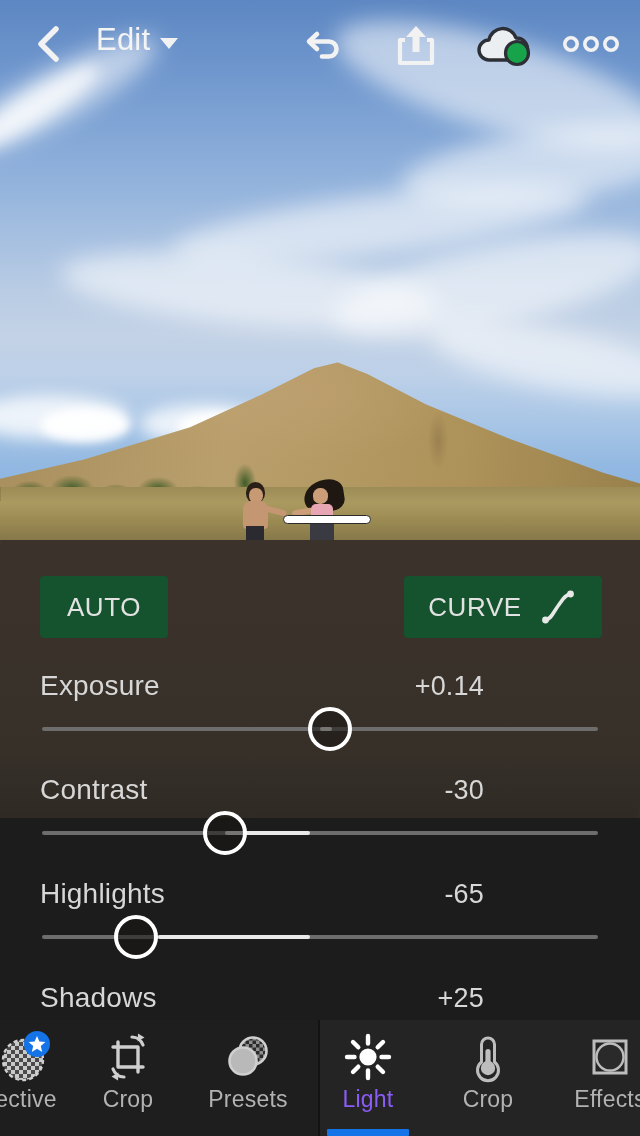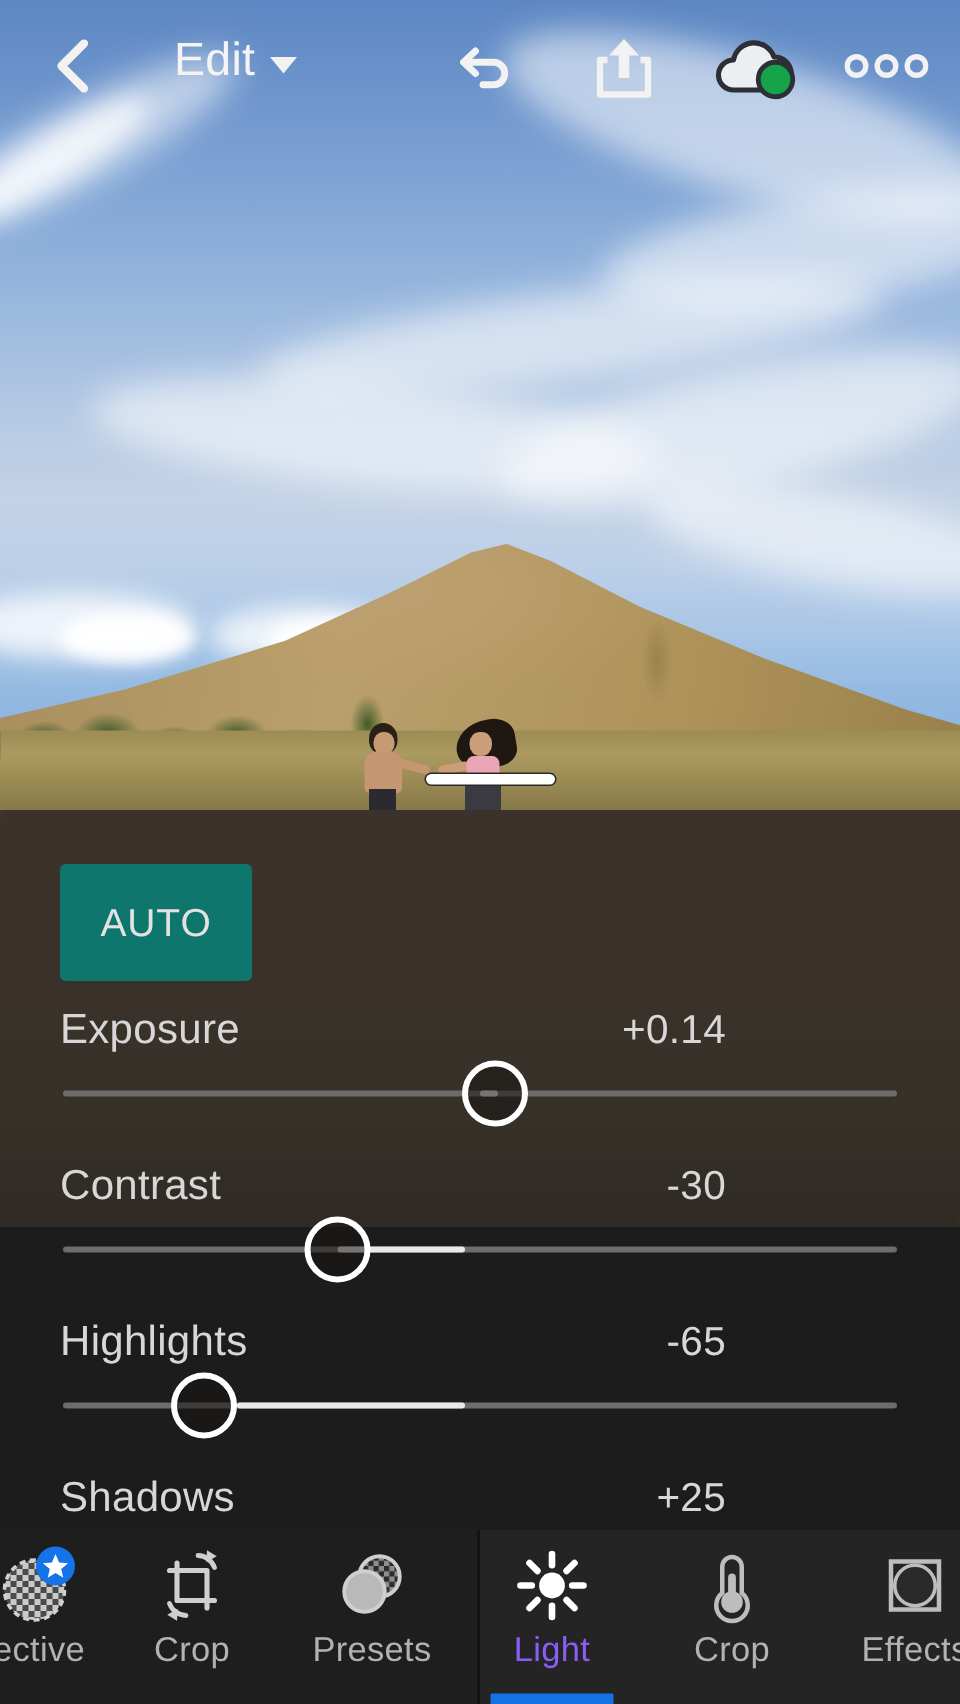--- a/index.html
+++ b/index.html
@@ -98,21 +98,21 @@
       linear-gradient(180deg, #3b332b 0%, #3a322a 40%, #363029 75%, #2f2a24 100%);
   }
   .panelDark {
     position:absolute; left:0; top:278px; width:640px; height:318px;
     background:#1c1c1c;
   }
 
   
   .topBtns { position:absolute; left:0; top:36px; width:640px; height:62px; }
   .pbtn {
-    position:absolute; height:78px; background:#0f766e; border-radius:4px;
+    position:absolute; height:62px; background:#14532d; border-radius:4px;
     display:flex; align-items:center; justify-content:center; gap:16px;
   }
   .pbtn-auto { left:40px; width:128px; }
   .pbtn-curve { left:404px; width:198px; }
   .pbtn span.lbl { color:#e2e2e2; font-size:26px; letter-spacing:.6px; }
 
   
   .slider { position:absolute; left:0; width:524px; height:104px; }
   .slider .row { position:absolute; left:40px; right:40px; top:14px; display:flex; justify-content:space-between; align-items:baseline; }
   .slider .nm { color:#d7d7d7; font-size:28px; letter-spacing:.2px; }
@@ -183,21 +183,21 @@
     <div class="dragHandle"></div>
   </div>
 
   <div style="position:absolute;left:0;top:0;width:640px;height:90px;">
     <div style="position:absolute;left:22px;top:18px;width:52px;height:52px;display:flex;align-items:center;justify-content:center;">
       <svg width="30" height="40" viewBox="0 0 30 40">
         <path d="M23 5 L8 20 L23 35" fill="none" stroke="#f2f2f2" stroke-width="5.5" stroke-linecap="round" stroke-linejoin="round"></path>
       </svg>
     </div>
     <div style="position:absolute;left:96px;top:22px;display:flex;align-items:center;gap:9px;">
-      <span style="color:#f4f4f4;font-size:31px;letter-spacing:.2px;margin-left:20px;">Edit</span>
+      <span style="color:#f4f4f4;font-size:31px;letter-spacing:.2px;">Edit</span>
       <svg width="20" height="13" viewBox="0 0 20 13" style="margin-top:7px;">
         <path d="M1 1 L19 1 L10 12 Z" fill="#f2f2f2"></path>
       </svg>
     </div>
 
     <div style="position:absolute;left:298px;top:18px;width:54px;height:54px;display:flex;align-items:center;justify-content:center;">
       <svg width="40" height="34" viewBox="0 0 40 34">
         <path d="M12 6 L4 13.5 L12 21" fill="none" stroke="#f2f2f2" stroke-width="4.6" stroke-linecap="round" stroke-linejoin="round"></path>
         <path d="M5 13.5 L24 13.5 A7.5 7.5 0 0 1 24 28.5 L17 28.5" fill="none" stroke="#f2f2f2" stroke-width="4.6" stroke-linecap="round"></path>
       </svg>
@@ -227,20 +227,28 @@
     </div>
   </div>
 
   <div class="panel">
     <div class="panelWarm"></div>
     <div class="panelDark"></div>
 
     <div class="topBtns">
       <div class="pbtn pbtn-auto">
         <span class="lbl">AUTO</span>
+      </div>
+      <div class="pbtn pbtn-curve">
+        <span class="lbl">CURVE</span>
+        <svg width="40" height="40" viewBox="0 0 40 40">
+          <path d="M7 33 C 13 33, 16 24, 20 19 C 24 14, 27 7, 33 7" fill="none" stroke="#e8e8e8" stroke-width="3.6" stroke-linecap="round"></path>
+          <circle cx="7.5" cy="33" r="3.4" fill="#e8e8e8"></circle>
+          <circle cx="32.5" cy="7" r="3.4" fill="#e8e8e8"></circle>
+        </svg>
       </div>
     </div>
 
     <div class="slider" style="top:116px;">
       <div class="row">
         <span class="nm">Exposure</span>
         <span class="vl">+0.14</span>
       </div>
       <div class="track"></div>
       <div class="fill" style="left:320px; width:12px;"></div>

